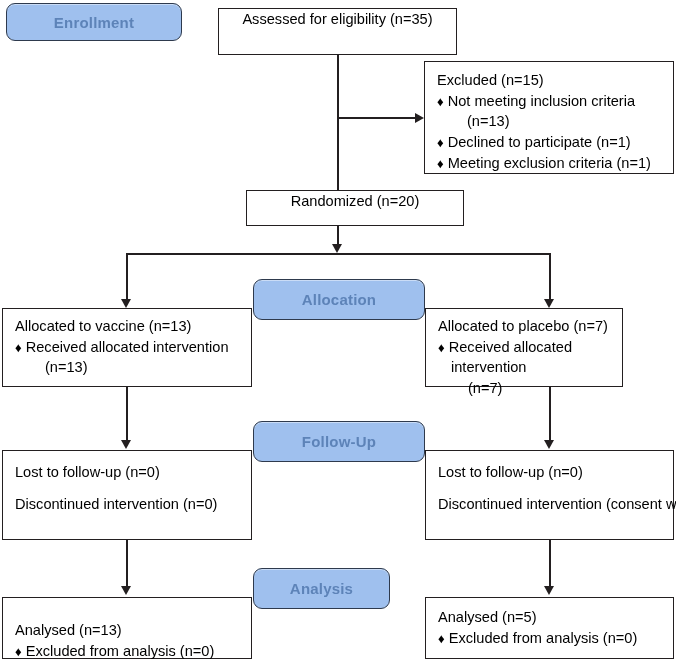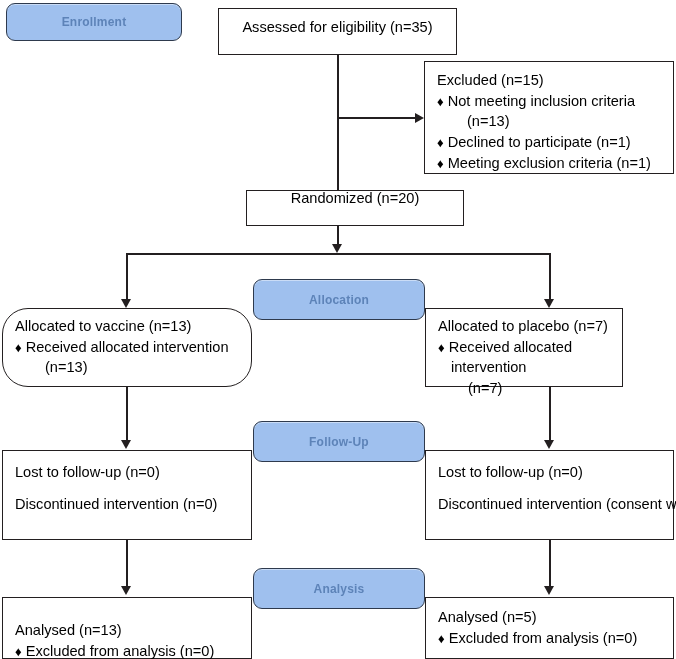--- a/index.html
+++ b/index.html
@@ -23,23 +23,23 @@
     box-sizing: border-box;
     border: 1.6px solid #231f20;
     background: #ffffff;
     font-size: 14.6px;
     color: #000000;
     line-height: 1.42;
     padding: 7px 10px 7px 12px;
   }
   .box.center {
     display: flex;
-    align-items: flex-end;
+    align-items: flex-start;
     justify-content: center;
-    padding: 16px;
+    padding: 0;
   }
   .lines { margin: 0; padding: 0; list-style: none; }
   .lines li { white-space: nowrap; }
   .lines li.hang {
     padding-left: 13px;
     text-indent: -13px;
     white-space: normal;
   }
   .lines li.cont {
     padding-left: 30px;
@@ -52,21 +52,21 @@
   .pill {
     position: absolute;
     box-sizing: border-box;
     background: #9fc0ee;
     border: 1.7px solid #2e3a4d;
     border-radius: 9px;
     display: flex;
     align-items: center;
     justify-content: center;
     font-weight: bold;
-    font-size: 12px;
+    font-size: 15px;
     color: #5d83b8;
     letter-spacing: 0.2px;
     z-index: 5;
     box-shadow: 0 1px 0 rgba(255,255,255,0.45) inset;
   }
 
   .vline {
     position: absolute;
     width: 1.8px;
     background: #231f20;
@@ -101,21 +101,21 @@
   </div>
 
   <div class="pill" style="left:253px; top:279px; width:172px; height:41px;">
     <span>Allocation</span>
   </div>
 
   <div class="pill" style="left:253px; top:421px; width:172px; height:41px;">
     <span>Follow-Up</span>
   </div>
 
-  <div class="pill" style="left:253px; top:568px; width:172px; height:41px;">
+  <div class="pill" style="left:253px; top:568px; width:137px; height:41px;">
     <span>Analysis</span>
   </div>
 
   <div class="box center" style="left:218px; top:8px; width:239px; height:47px;">
     <span>Assessed for eligibility (n=35)</span>
   </div>
 
   <div class="vline" style="left:337px; top:55px; height:135px;"></div>
 
   <div class="hline" style="left:337px; top:117px; width:79px;"></div>
@@ -148,21 +148,21 @@
   <div class="arrowdown" style="left:332px; top:244px;"></div>
 
   <div class="hline" style="left:126px; top:253px; width:425px;"></div>
 
   <div class="vline" style="left:126px; top:253px; height:47px;"></div>
   <div class="arrowdown" style="left:121px; top:299px;"></div>
 
   <div class="vline" style="left:549px; top:253px; height:47px;"></div>
   <div class="arrowdown" style="left:544px; top:299px;"></div>
 
-  <div class="box" style="left:2px; top:308px; width:250px; height:79px;border-radius:26px;">
+  <div class="box" style="left:2px; top:308px; width:250px; height:79px;">
     <ul class="lines">
       <li>Allocated to vaccine (n=13)</li>
       <li class="hang">
         <span class="bul">♦</span>
         <span>Received allocated intervention</span>
       </li>
       <li class="cont">(n=13)</li>
     </ul>
   </div>
 

